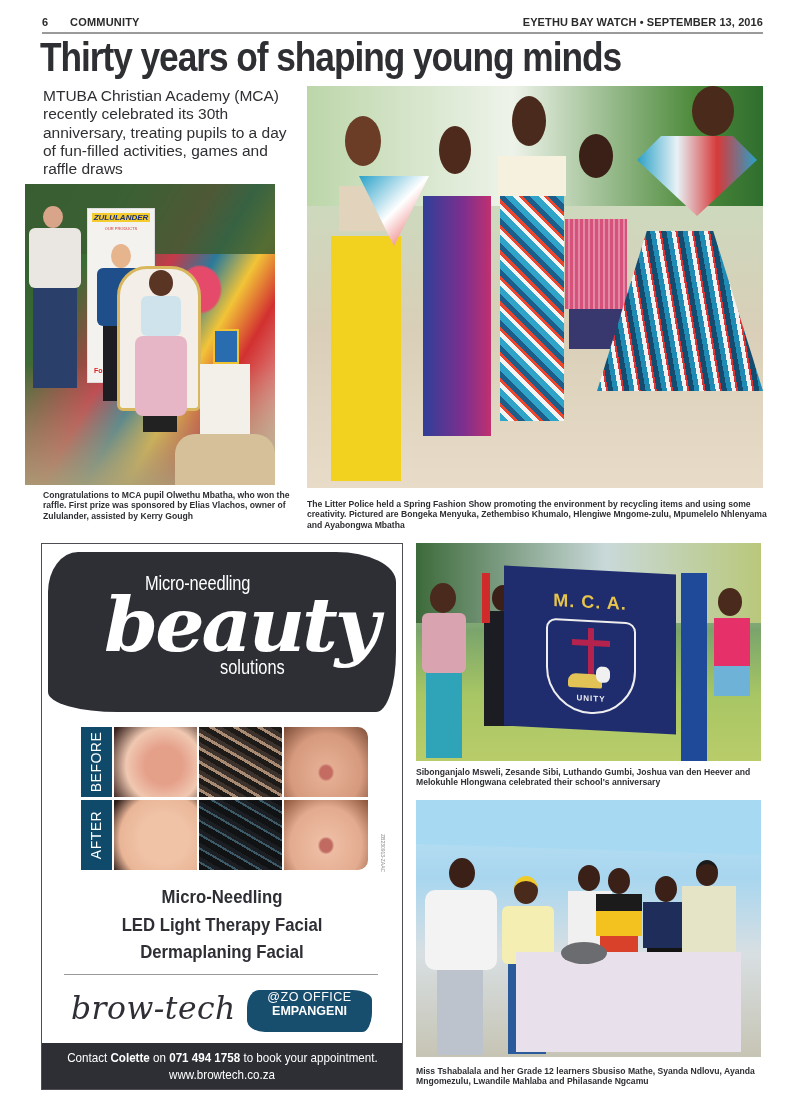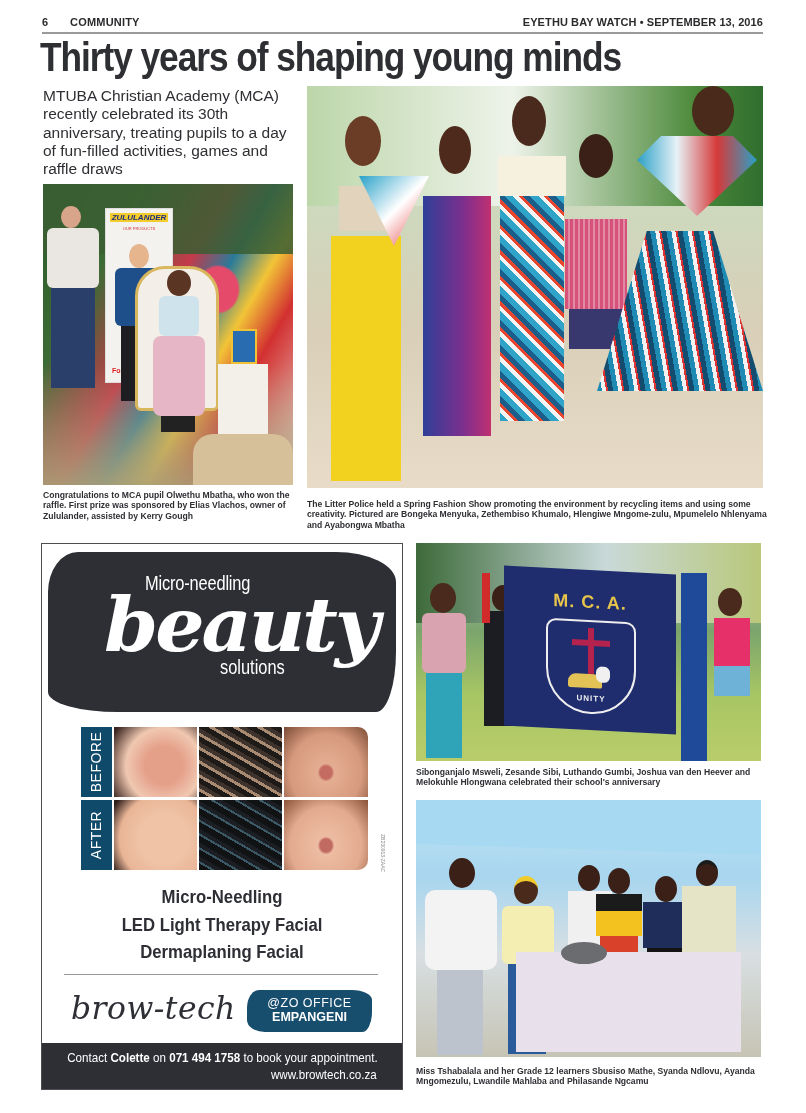--- a/index.html
+++ b/index.html
@@ -15,21 +15,21 @@
   .rule { left: 42px; top: 32px; width: 721px; height: 2px; background: #9a9a9a; }
 
   .headline { left: 40px; top: 34px; font-family: "Liberation Sans", sans-serif; font-weight: bold; font-size: 41px; letter-spacing: -1.2px; color: #2e2f33; transform: scaleX(0.86); transform-origin: left top; white-space: nowrap; }
 
   .standfirst { left: 43px; top: 87px; width: 255px; font-size: 15.5px; line-height: 18.3px; color: #2e2f33; }
 
   
   .photo { overflow: hidden; }
   .caption { font-size: 8.6px; font-weight: bold; line-height: 10.3px; color: #2e2f33; }
 
-  #photo1 { left: 43px; top: 184px; width: 250px; height: 301px;
+  #photo1 { left: 25px; top: 184px; width: 250px; height: 301px;
     background:
       linear-gradient(180deg, rgba(0,0,0,0) 60%, rgba(170,160,120,0.9) 100%),
       radial-gradient(ellipse at 70% 35%, #e64a6a 0 8%, transparent 9%),
       linear-gradient(120deg, #2c5a2a 0%, #3d6b35 25%, #c43a4a 45%, #2a7a9a 55%, #f2c437 65%, #d23030 75%, #e8e4da 100%);
   }
   #photo2 { left: 307px; top: 86px; width: 456px; height: 402px;
     background:
       linear-gradient(180deg, #e6efe4 0%, #c9dcbf 20%, #d9cfb8 60%, #e8dcc8 100%);
   }
   #photo3 { left: 416px; top: 543px; width: 345px; height: 218px;
@@ -51,24 +51,24 @@
 
   .ba-grid { position: absolute; left: 39px; top: 183px; width: 290px; height: 143px; }
   .ba-label { position: absolute; left: 0; width: 31px; height: 70px; background: #0f4a6b; color: #fff; display: flex; align-items: center; justify-content: center; }
   .ba-label span { display: block; transform: rotate(-90deg); font-size: 14px; letter-spacing: 0.5px; white-space: nowrap; }
   .ba-cell { position: absolute; height: 70px; }
   .credit { position: absolute; left: 344px; top: 290px; font-size: 5px; color: #888; transform: rotate(90deg); transform-origin: left top; white-space: nowrap; }
 
   .ad-services { position: absolute; left: 0; top: 339px; width: 100%; text-align: center; font-weight: bold; font-size: 19px; line-height: 27.5px; color: #2d2f35; transform: scaleX(0.88); }
   .ad-divider { position: absolute; left: 22px; top: 430px; width: 314px; height: 1px; background: #999; }
   .ad-brand { position: absolute; left: 29px; top: 445px; font-family: "DejaVu Serif", serif; font-style: italic; font-size: 32px; color: #2d2f35; letter-spacing: 0.5px; transform: scaleX(0.98); transform-origin: left top; }
-  .ad-office { position: absolute; left: 205px; top: 446px; width: 125px; height: 42px; background: #174d6d; border-radius: 12px 20px 10px 18px / 18px 10px 20px 12px; color: #fff; text-align: center; line-height: 14px; padding-top: 6px; }
+  .ad-office { position: absolute; left: 205px; top: 446px; width: 125px; height: 42px; background: #174d6d; border-radius: 12px 20px 10px 18px / 18px 10px 20px 12px; color: #fff; text-align: center; line-height: 14px; }
   .ad-office .o1 { font-size: 12.5px; letter-spacing: 0.5px; display: block; }
   .ad-office .o2 { font-size: 12.5px; font-weight: bold; display: block; }
-  .ad-footer { position: absolute; left: 0; bottom: 0; width: 100%; height: 46px; background: #2d2f35; color: #fff; text-align: right; font-size: 13.5px; line-height: 17px; padding-top: 6px; }
+  .ad-footer { position: absolute; left: 0; bottom: 0; width: 100%; height: 46px; background: #2d2f35; color: #fff; text-align: center; font-size: 13.5px; line-height: 17px; padding-top: 6px; }
   .ad-footer .line { display: block; transform: scaleX(0.86); white-space: nowrap; }
   .ad-footer b { font-weight: bold; }
 </style>
 </head>
 <body>
 
 <div class="abs pg-num">6</div>
 <div class="abs section">COMMUNITY</div>
 <div class="abs masthead">EYETHU BAY WATCH • SEPTEMBER 13, 2016</div>
 <div class="abs rule"></div>

